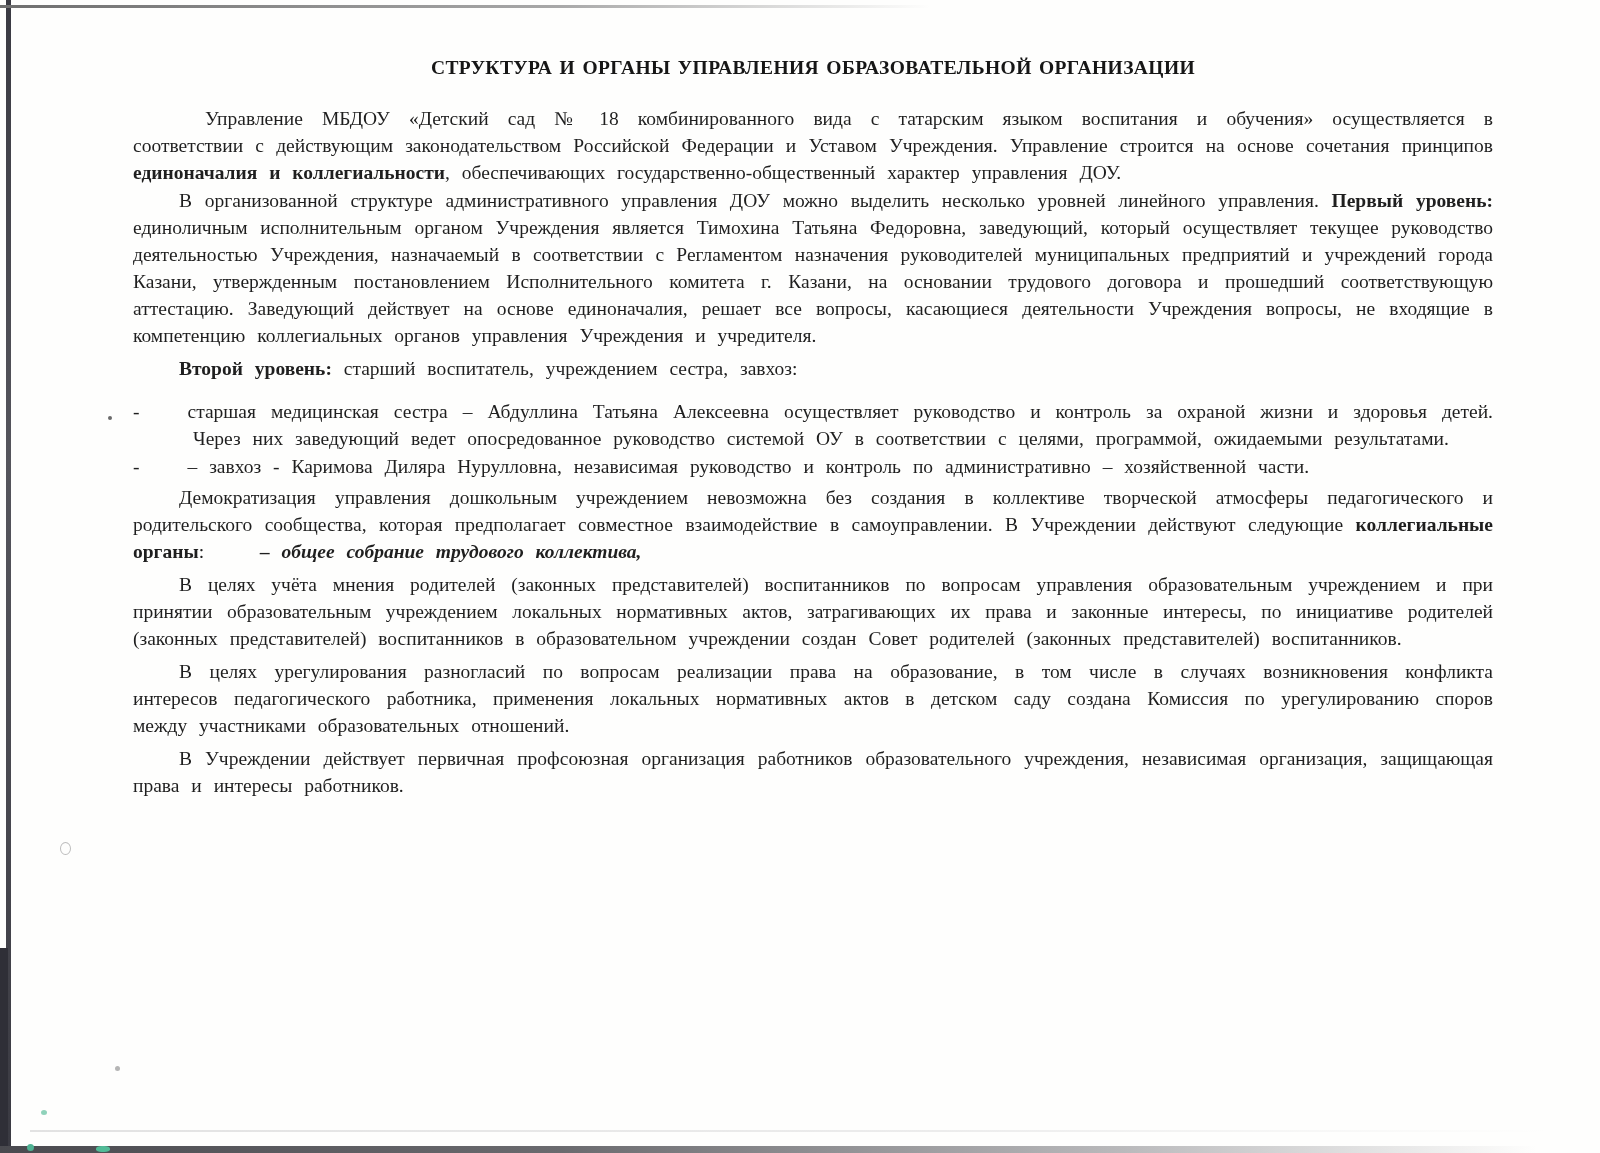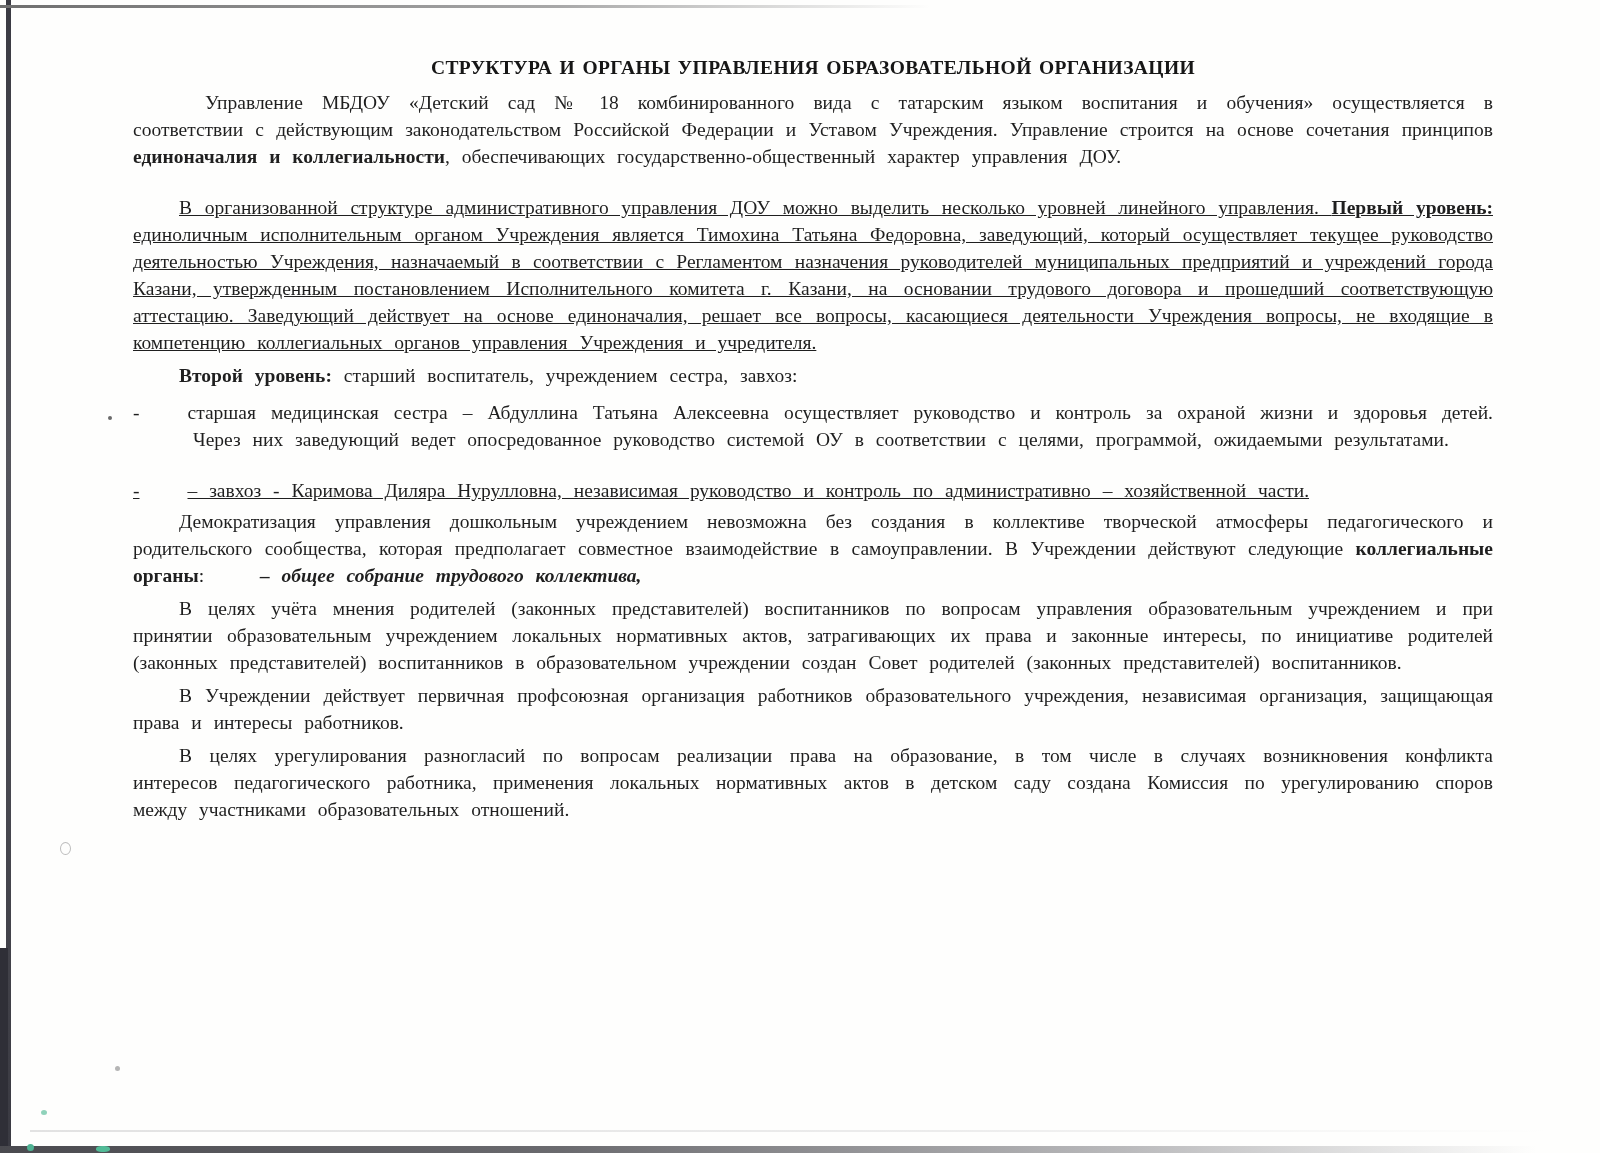--- a/index.html
+++ b/index.html
@@ -33,23 +33,23 @@
     font-weight: bold;
     text-align: center;
     text-align-last: center;
     letter-spacing: 0.4px;
     word-spacing: 2px;
     color: #161616;
   }
   p { margin: 0; }
   .p-indent     { text-indent: 46px; }
   .p-indent-big { text-indent: 72px; }
-  .mt-24 { margin-top: 8px; }
-  .mt-10 { margin-top: 10px; }
-  .mt-8  { margin-top: 24px; text-decoration: underline; }
+  .mt-24 { margin-top: 24px; }
+  .mt-10 { margin-top: 16px; }
+  .mt-8  { margin-top: 1px; }
   .mt-6  { margin-top: 6px; }
   .mt-4  { margin-top: 4px; }
   b, .bold { font-weight: bold; }
   .bold-italic { font-weight: bold; font-style: italic; margin-left: 44px; }
   .marker-gap { display: inline-block; width: 48px; }
   .inline-gap { display: inline-block; width: 60px; }
   .ped-sovet-line {
     margin: 0 0 0 268px;
     text-align: left;
   }
@@ -112,18 +112,18 @@
 
     <p class="mt-10"><span>-</span><span class="marker-gap"></span><span>старшая медицинская сестра – Абдуллина Татьяна Алексеевна осуществляет руководство и контроль за охраной жизни и здоровья детей.</span><span class="inline-gap"></span><span>Через них заведующий ведет опосредованное руководство системой ОУ в соответствии с целями, программой, ожидаемыми результатами.</span></p>
 
     <p class="mt-8"><span>-</span><span class="marker-gap"></span><span>– завхоз - Каримова Диляра Нурулловна, независимая руководство и контроль по административно – хозяйственной части.</span></p>
 
     <p class="p-indent mt-4"><span>Демократизация управления дошкольным учреждением невозможна без создания в коллективе творческой атмосферы педагогического и родительского сообщества, которая предполагает совместное взаимодействие в самоуправлении. В Учреждении действуют следующие </span><span class="bold">коллегиальные органы</span><span>: </span><span class="bold-italic">– общее собрание трудового коллектива,</span></p>
 
 
     <p class="p-indent mt-6">В целях учёта мнения родителей (законных представителей) воспитанников по вопросам управления образовательным учреждением и при принятии образовательным учреждением локальных нормативных актов, затрагивающих их права и законные интересы, по инициативе родителей (законных представителей) воспитанников в образовательном учреждении создан Совет родителей (законных представителей) воспитанников.</p>
 
+    <p class="p-indent mt-6">В целях урегулирования разногласий по вопросам реализации права на образование, в том числе в случаях возникновения конфликта интересов педагогического работника, применения локальных нормативных актов в детском саду создана Комиссия по урегулированию споров между участниками образовательных отношений.</p>
+
     <p class="p-indent mt-6">В Учреждении действует первичная профсоюзная организация работников образовательного учреждения, независимая организация, защищающая права и интересы работников.</p>
-
-    <p class="p-indent mt-6">В целях урегулирования разногласий по вопросам реализации права на образование, в том числе в случаях возникновения конфликта интересов педагогического работника, применения локальных нормативных актов в детском саду создана Комиссия по урегулированию споров между участниками образовательных отношений.</p>
 
   </div>
 </div>
 
 </body></html>

